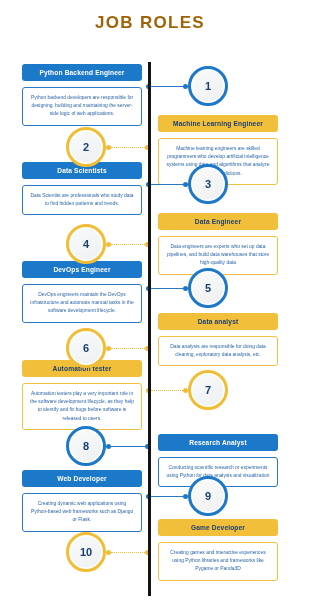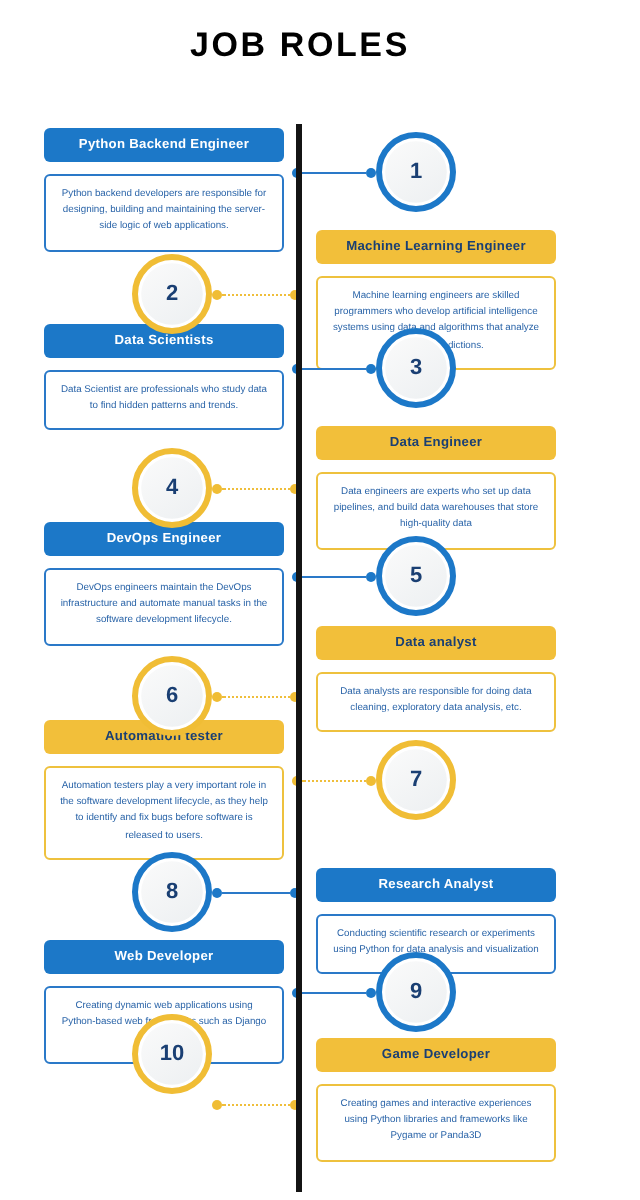--- a/index.html
+++ b/index.html
@@ -8,21 +8,21 @@
     background: #ffffff;
     font-family: "Liberation Sans", sans-serif;
     position: relative;
     overflow: hidden;
   }
   .page { position: relative; width: 300px; height: 600px; }
 
   
   .title-wrap { text-align: center; padding-top: 13px; }
   .title-line1 {
-    color: #000000;
+    color: #a16207;
     font-size: 17px;
     font-weight: bold;
     letter-spacing: 1.3px;
   }
   .title-line2 {
     color: #161616;
     font-size: 17px;
     font-weight: bold;
     letter-spacing: 0.2px;
     margin-top: 5px;
@@ -219,21 +219,21 @@
       </div>
       <div class="conn solid" style="top: 495px; left: 146px; width: 42px;">
         <span class="dot blue"></span>
         <span class="line"></span>
         <span class="dot blue"></span>
       </div>
       <div class="card right" style="top: 519px;">
         <div class="card-title yellow">Game Developer</div>
         <div class="card-body yellow">Creating games and interactive experiences using Python libraries and frameworks like Pygame or Panda3D</div>
       </div>
-      <div class="circle yellow left" style="top: 507px;">
+      <div class="circle yellow left" style="top: 532px;">
         <span>10</span>
       </div>
       <div class="conn dotted" style="top: 551px; left: 106px; width: 44px;">
         <span class="dot yellow"></span>
         <span class="line"></span>
         <span class="dot yellow"></span>
       </div>
     </div>
 
 </div>

